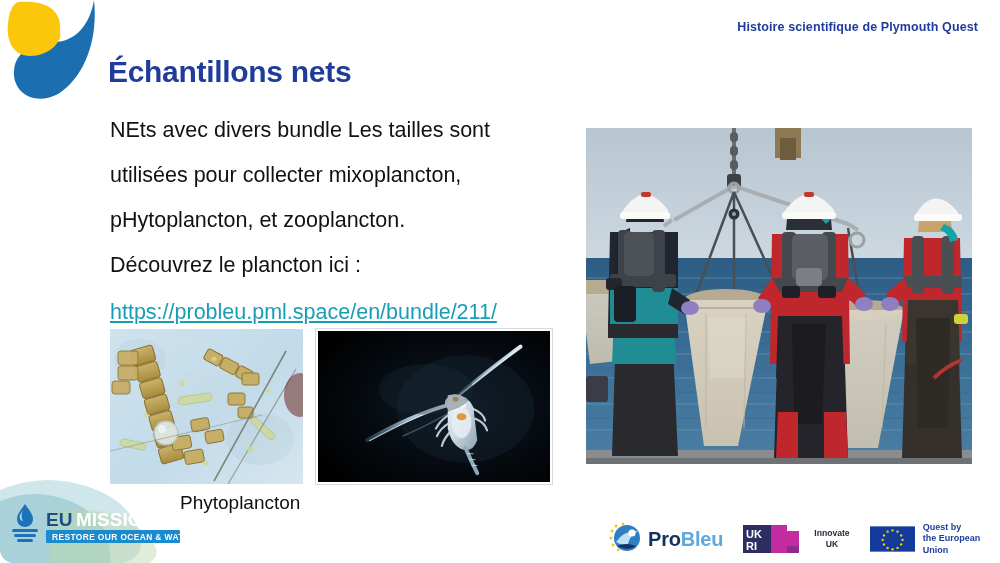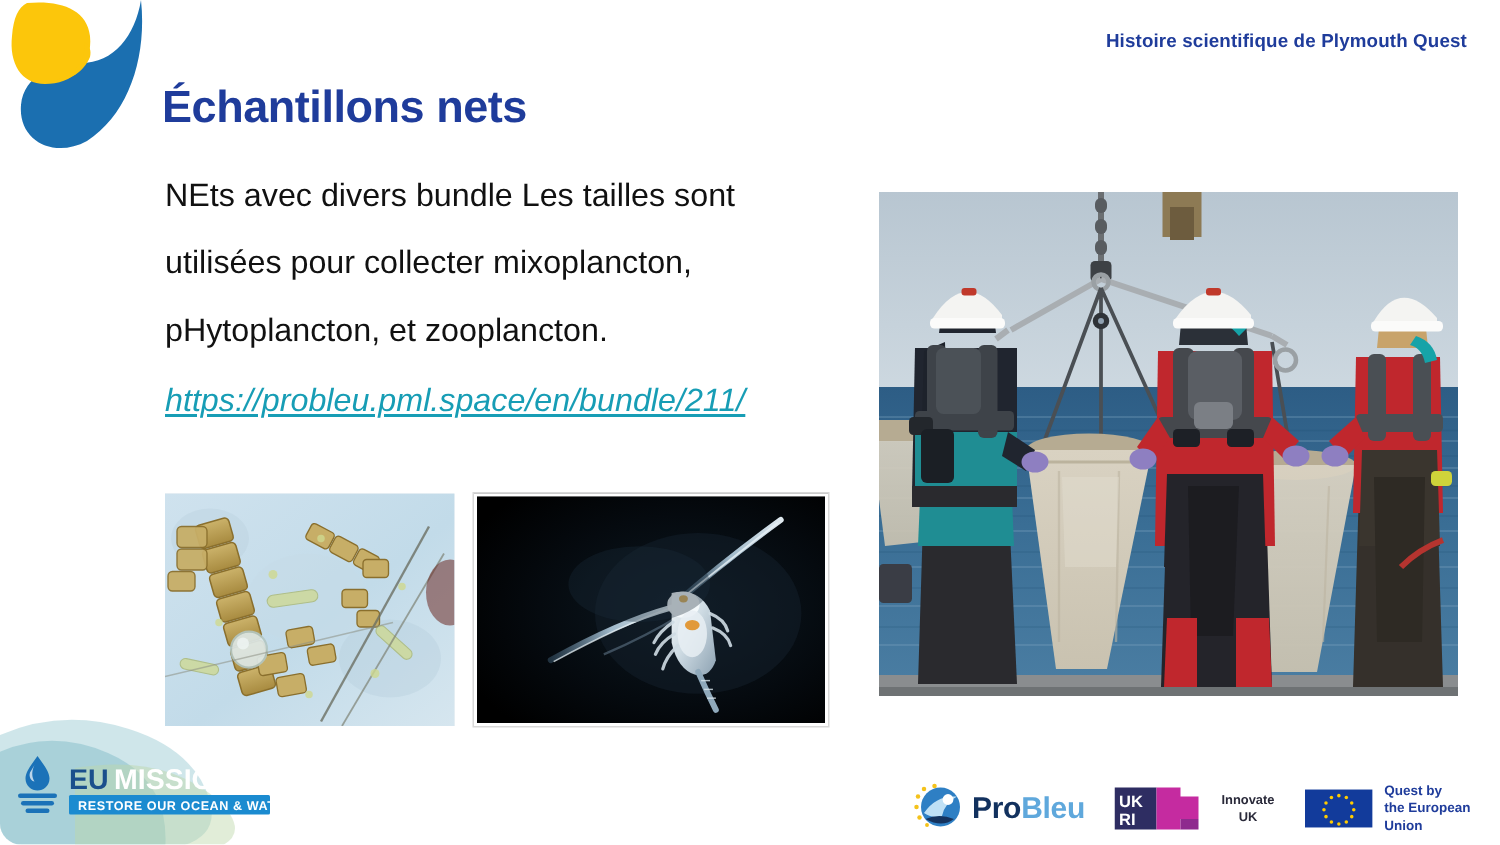--- a/index.html
+++ b/index.html
@@ -31,21 +31,21 @@
 
   
   .body-copy{
     position:absolute;left:110px;top:108px;width:470px;
     font-size:21.5px;color:#111111;line-height:45px;
   }
   .body-copy p{margin:0;}
   .link{
     display:block;margin-top:2px;
     color:#179DB5;text-decoration:underline;
-    font-size:21.5px;line-height:45px;white-space:nowrap;font-style:italic;
+    font-size:21.5px;line-height:45px;white-space:nowrap;
   }
 
   
   .photo-main{
     position:absolute;left:586px;top:128px;width:386px;height:336px;
     overflow:hidden;background:#9fb3c4;
   }
   .photo-phyto{
     position:absolute;left:110px;top:329px;width:193px;height:155px;
     overflow:hidden;background:#cfe0ea;
@@ -99,20 +99,21 @@
   </div>
 
   <div class="kicker">Histoire scientifique de Plymouth Quest</div>
 
   <h1 class="title">Échantillons nets</h1>
 
   <div class="body-copy">
     <p>NEts avec divers bundle Les tailles sont</p>
     <p>utilisées pour collecter mixoplancton,</p>
     <p>pHytoplancton, et zooplancton.</p>
+    <p>Découvrez le plancton ici :</p>
     <a class="link" href="#">https://probleu.pml.space/en/bundle/211/</a>
   </div>
 
   <div class="photo-main">
     <svg viewBox="0 0 386 336" xmlns="http://www.w3.org/2000/svg" preserveAspectRatio="none">
       <defs>
         <linearGradient id="sky" x1="0" y1="0" x2="0" y2="1">
           <stop offset="0%" stop-color="#b8c6d1"></stop>
           <stop offset="100%" stop-color="#cdd8e0"></stop>
         </linearGradient>
@@ -390,20 +391,21 @@
       <g stroke="#dbe7ee" stroke-width="1" opacity=".8">
         <path d="M152 126 L158 126"></path>
           <path d="M154 132 L160 132"></path>
           <path d="M156 138 L162 138"></path>
       </g>
 
       <ellipse cx="110" cy="60" rx="48" ry="26" fill="#1b2c3a" opacity=".35"></ellipse>
     </svg>
   </div>
 
+  <div class="cap cap-phyto">Phytoplancton</div>
 
   <div class="eum-wrap">
     <svg viewBox="0 0 235 95" xmlns="http://www.w3.org/2000/svg">
       <path d="M10 18 Q52 0 96 14 Q140 28 150 62 Q158 92 112 95 L0 95 L0 30 Z" fill="#a8d1d8" opacity=".55"></path>
       <path d="M0 34 Q40 12 82 30 Q124 48 120 95 L0 95 Z" fill="#79b7c6" opacity=".45"></path>
       <path d="M60 40 Q120 30 156 62 Q180 86 150 95 L60 95 Z" fill="#bcd6a8" opacity=".45"></path>
     </svg>
     <div class="eum-logo">
       <svg viewBox="0 0 172 42" xmlns="http://www.w3.org/2000/svg">
 

